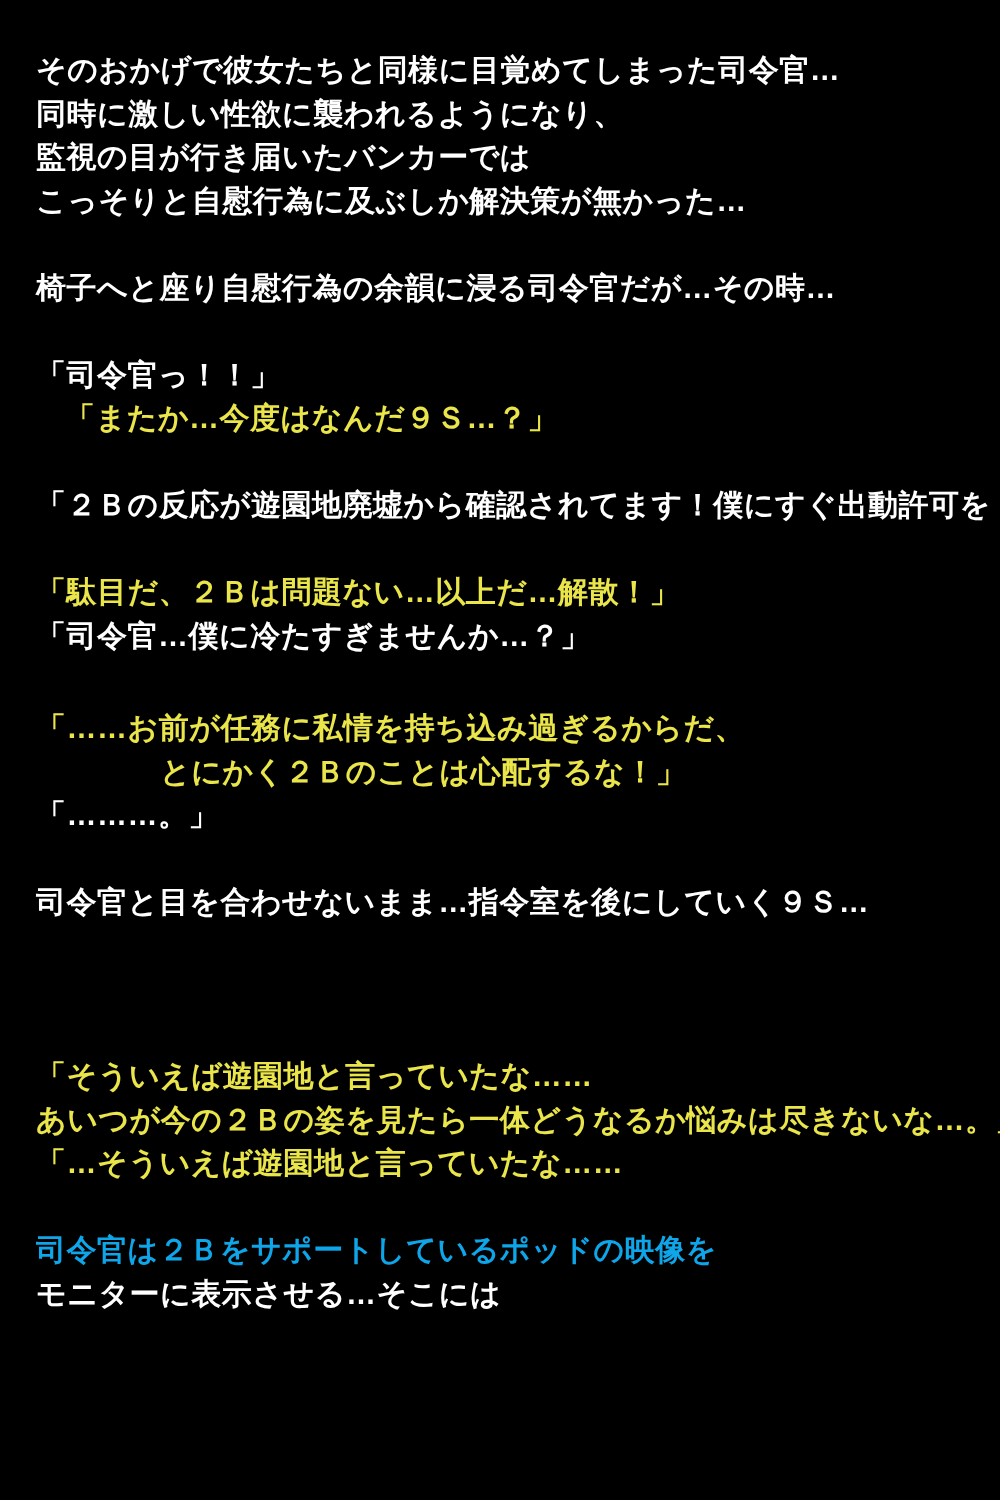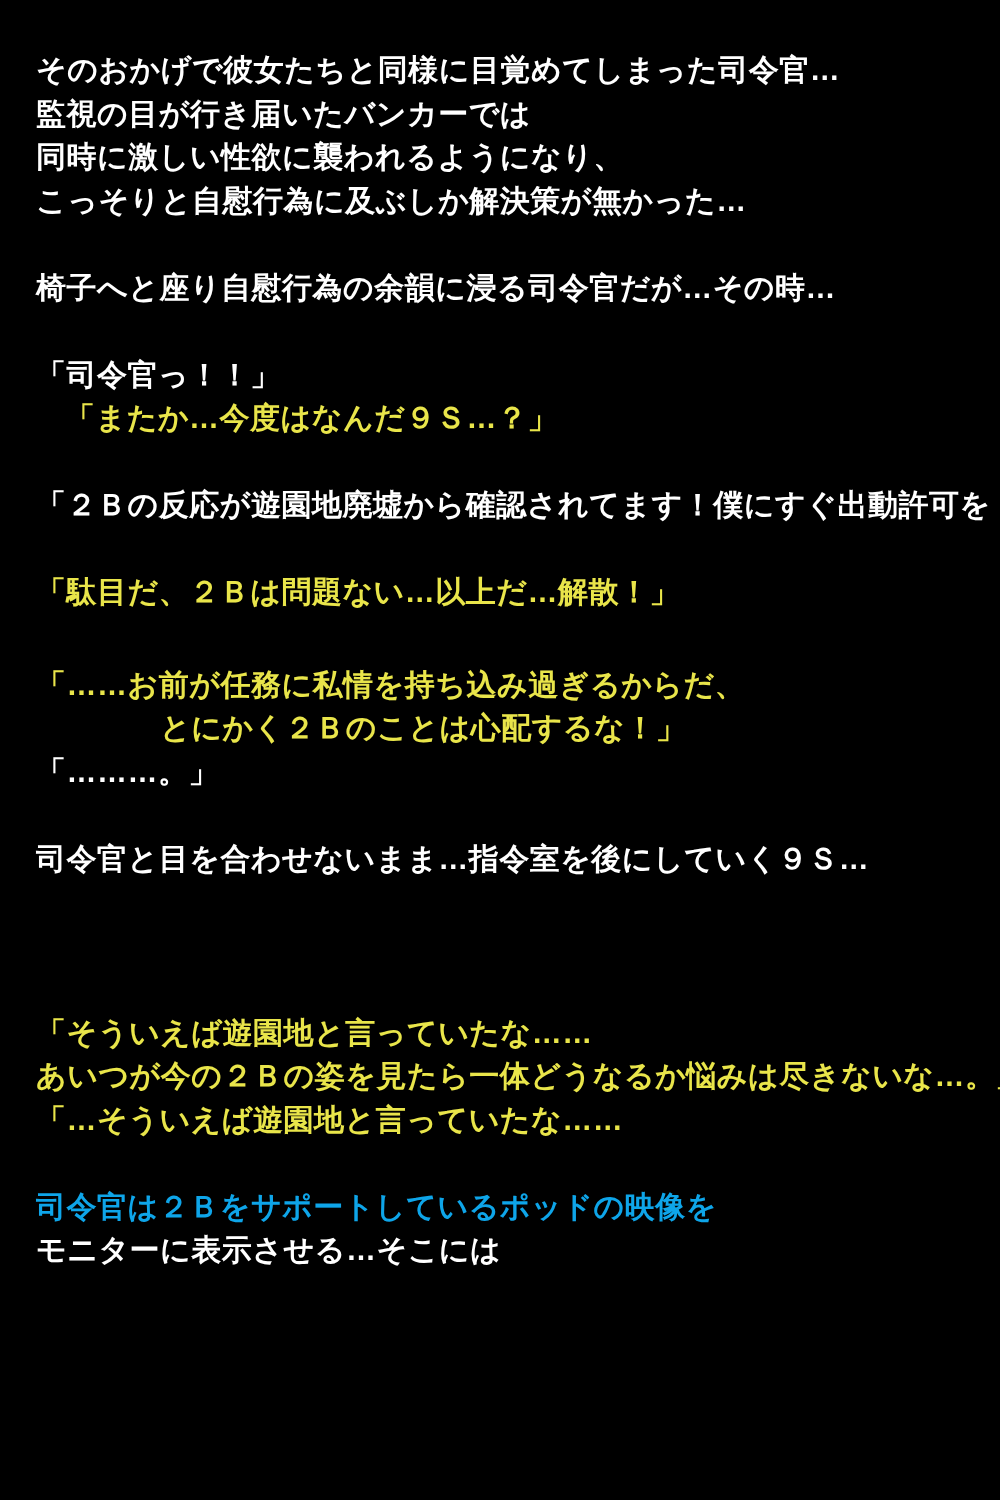--- a/index.html
+++ b/index.html
@@ -33,36 +33,37 @@
   .line.indent {
     padding-left: 124px;
   }
 </style>
 </head>
 <body style="background: rgb(0, 0, 0);">
 
 <div class="story">
     <div class="paragraph" style="margin-top: 0px;">
       <div class="line" style="color: rgb(255, 255, 255);">そのおかげで彼女たちと同様に目覚めてしまった司令官…</div>
+      <div class="line" style="color: rgb(255, 255, 255);">同時に激しい性欲に襲われるようになり、</div>
       <div class="line" style="color: rgb(255, 255, 255);">監視の目が行き届いたバンカーでは</div>
-      <div class="line" style="color: rgb(255, 255, 255);">同時に激しい性欲に襲われるようになり、</div>
       <div class="line" style="color: rgb(255, 255, 255);">こっそりと自慰行為に及ぶしか解決策が無かった…</div>
     </div>
     <div class="paragraph" style="margin-top: 43.5px;">
       <div class="line" style="color: rgb(255, 255, 255);">椅子へと座り自慰行為の余韻に浸る司令官だが…その時…</div>
     </div>
     <div class="paragraph" style="margin-top: 43.5px;">
       <div class="line" style="color: rgb(255, 255, 255);">「司令官っ！！」</div>
       <div class="line" style="color: rgb(233, 229, 74); margin-left: 29px;">「またか…今度はなんだ９Ｓ…？」</div>
     </div>
     <div class="paragraph" style="margin-top: 43.5px;">
       <div class="line" style="color: rgb(255, 255, 255);">「２Ｂの反応が遊園地廃墟から確認されてます！僕にすぐ出動許可を！」</div>
     </div>
     <div class="paragraph" style="margin-top: 43.5px;">
       <div class="line" style="color: rgb(233, 229, 74);">「駄目だ、２Ｂは問題ない…以上だ…解散！」</div>
+      <div class="line" style="color: rgb(255, 255, 255);">「司令官…僕に冷たすぎませんか…？」</div>
     </div>
     <div class="paragraph" style="margin-top: 49px;">
       <div class="line" style="color: rgb(233, 229, 74);">「……お前が任務に私情を持ち込み過ぎるからだ、</div>
       <div class="line indent" style="color: rgb(233, 229, 74);">とにかく２Ｂのことは心配するな！」</div>
       <div class="line" style="color: rgb(255, 255, 255);">「………。」</div>
     </div>
     <div class="paragraph" style="margin-top: 43.5px;">
       <div class="line" style="color: rgb(255, 255, 255);">司令官と目を合わせないまま…指令室を後にしていく９Ｓ…</div>
     </div>
     <div class="paragraph" style="margin-top: 130.5px;">

